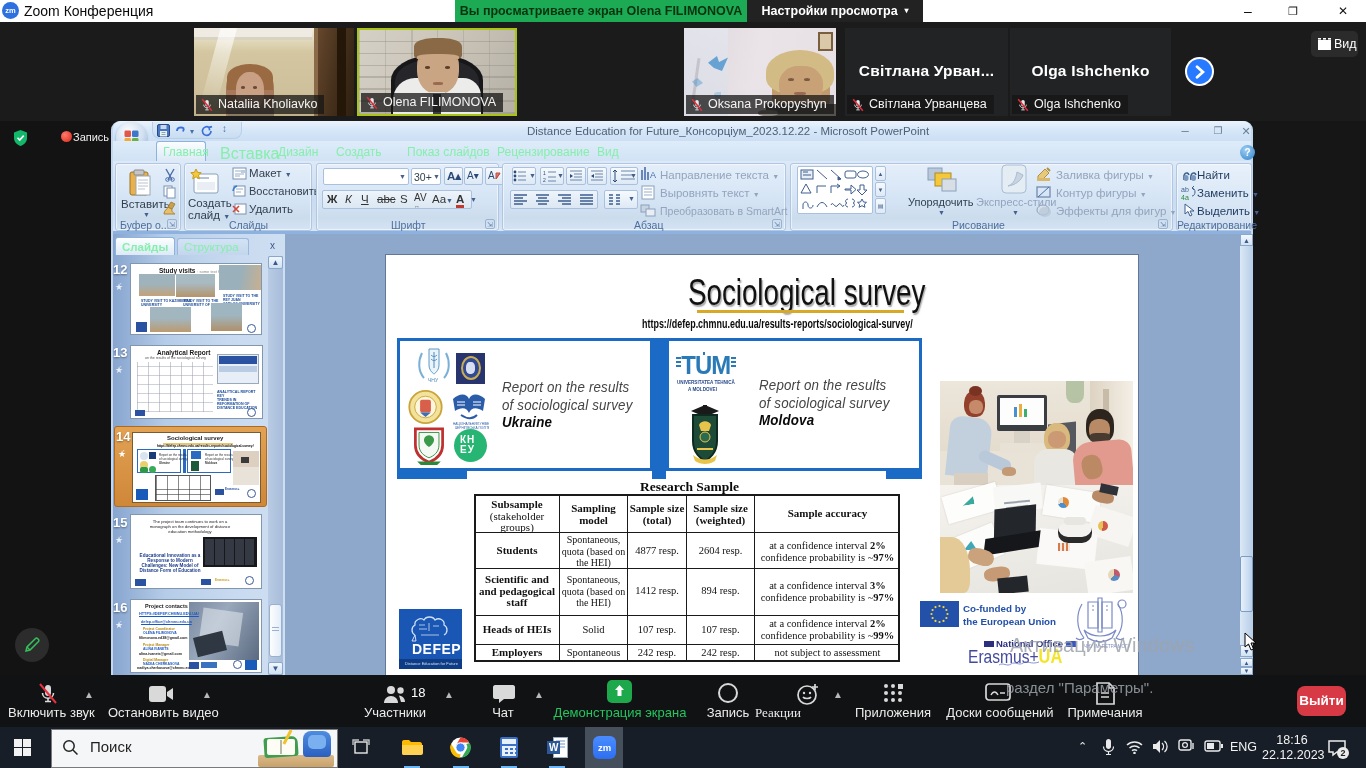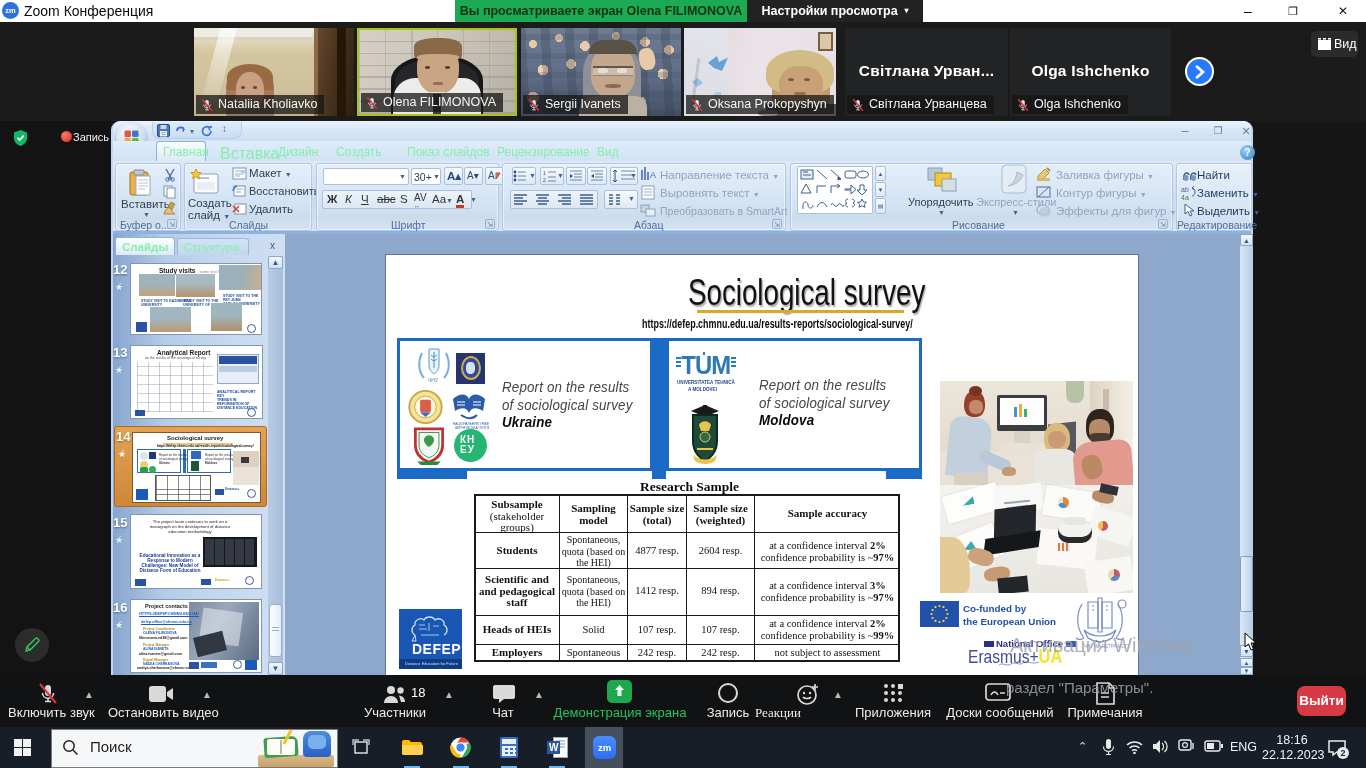--- a/index.html
+++ b/index.html
@@ -93,54 +93,20 @@
     <div class="abs" style="left:70px;top:62px;width:16px;height:14px;background:#e2e2e0;"></div>
     <div class="abs" style="left:74px;top:64px;width:8px;height:20px;background:#3c3c44;"></div>
     <div class="vlabel">Olena FILIMONOVA<svg class="abs" style="left:4px;top:3px;" width="14" height="14" viewBox="0 0 16 16">
             <path d="M8 2.2c-1.2 0-2 .9-2 2v3.4c0 1.1.8 2 2 2s2-.9 2-2V4.2c0-1.1-.8-2-2-2z" fill="#e8e8e8"></path>
             <path d="M4.2 7.6c0 2 1.7 3.6 3.8 3.6s3.8-1.6 3.8-3.6" stroke="#e8e8e8" fill="none"></path>
             <path d="M8 11.2v2.2M6 13.6h4" stroke="#e8e8e8" fill="none"></path>
             <path d="M2.5 1.5l11 13" stroke="#e02d3c" stroke-width="1.8"></path>
           </svg></div>
   </div>
 
-  <div class="tile" id="t3" style="left:521px; width:160px;">
-    <div class="abs" style="left:0;top:0;width:160px;height:88px;background:
-      radial-gradient(circle 7px at 12px 16px,#e8c9a8 60%,rgba(0,0,0,0) 61%),
-      radial-gradient(circle 7px at 38px 10px,#e5c4a2 60%,rgba(0,0,0,0) 61%),
-      radial-gradient(circle 8px at 64px 18px,#e8c9a8 60%,rgba(0,0,0,0) 61%),
-      radial-gradient(circle 7px at 95px 8px,#e5c4a2 60%,rgba(0,0,0,0) 61%),
-      radial-gradient(circle 8px at 124px 14px,#e8c9a8 60%,rgba(0,0,0,0) 61%),
-      radial-gradient(circle 8px at 148px 22px,#e5c4a2 60%,rgba(0,0,0,0) 61%),
-      radial-gradient(circle 9px at 22px 42px,#ecd0b0 60%,rgba(0,0,0,0) 61%),
-      radial-gradient(circle 8px at 50px 36px,#e8c9a8 60%,rgba(0,0,0,0) 61%),
-      radial-gradient(circle 9px at 142px 46px,#ecd0b0 60%,rgba(0,0,0,0) 61%),
-      radial-gradient(circle 10px at 12px 70px,#e8c9a8 60%,rgba(0,0,0,0) 61%),
-      radial-gradient(circle 9px at 120px 74px,#ecd0b0 60%,rgba(0,0,0,0) 61%),
-      linear-gradient(#6e7d94,#5d6c84 60%,#515f76);"></div>
-    <div class="abs" style="left:0;top:0;width:160px;height:88px;background:
-      linear-gradient(rgba(0,0,0,0) 55%, rgba(40,50,66,0.3)),
-      repeating-linear-gradient(87deg, rgba(52,62,80,0.28) 0 9px, rgba(0,0,0,0) 9px 24px),
-      repeating-linear-gradient(0deg, rgba(60,70,88,0.2) 0 6px, rgba(0,0,0,0) 6px 19px);"></div>
-    <div class="abs" style="left:118px;top:20px;width:16px;height:22px;background:#e8c9a8; border-radius:40%; transform:rotate(-10deg);"></div>
-    <div class="abs" style="left:62px;top:16px;width:58px;height:72px;background:#8d9099; border-radius:40% 40% 0 0;"></div>
-    <div class="abs" style="left:70px;top:18px;width:44px;height:52px;background:#c2a78c; border-radius:44% 44% 42% 42%;"></div>
-    <div class="abs" style="left:68px;top:12px;width:48px;height:14px;background:#5a5146; border-radius:20px 20px 0 0;"></div>
-    <div class="abs" style="left:72px;top:38px;width:40px;height:10px;border-top:2px solid #60584c; border-bottom:1px solid #888; background:rgba(235,235,235,0.3);"></div>
-    <div class="abs" style="left:77px;top:40px;width:10px;height:5px;background:rgba(250,250,250,0.55); border-radius:40%;"></div>
-    <div class="abs" style="left:96px;top:40px;width:10px;height:5px;background:rgba(250,250,250,0.55); border-radius:40%;"></div>
-    <div class="abs" style="left:84px;top:56px;width:16px;height:4px;background:#8a6a52; border-radius:40%;"></div>
-    <div class="abs" style="left:58px;top:68px;width:68px;height:20px;background:#bab1a2; border-radius:16px 12px 0 0;"></div>
-    <div class="vlabel">Sergii Ivanets<svg class="abs" style="left:4px;top:3px;" width="14" height="14" viewBox="0 0 16 16">
-            <path d="M8 2.2c-1.2 0-2 .9-2 2v3.4c0 1.1.8 2 2 2s2-.9 2-2V4.2c0-1.1-.8-2-2-2z" fill="#e8e8e8"></path>
-            <path d="M4.2 7.6c0 2 1.7 3.6 3.8 3.6s3.8-1.6 3.8-3.6" stroke="#e8e8e8" fill="none"></path>
-            <path d="M8 11.2v2.2M6 13.6h4" stroke="#e8e8e8" fill="none"></path>
-            <path d="M2.5 1.5l11 13" stroke="#e02d3c" stroke-width="1.8"></path>
-          </svg></div>
-  </div>
 
   <div class="tile" id="t4" style="left:684px; width:152px;">
     <div class="abs" style="left:0;top:0;width:160px;height:88px;background:linear-gradient(100deg,#dcd5db 0%,#eae3e7 45%,#e6dfe3 100%);"></div>
     <div class="abs" style="left:0;top:0;width:44px;height:88px;background:linear-gradient(#e4e7ee,#dadde6); opacity:0.8;"></div>
     <div class="abs" style="left:24px;top:28px;width:20px;height:15px;background:#5b9bd0; clip-path:polygon(0 45%,45% 0,55% 40%,100% 10%,70% 100%,30% 80%); opacity:0.9;"></div>
     <div class="abs" style="left:8px;top:50px;width:11px;height:9px;background:#8ab6dd; clip-path:polygon(0 40%,50% 0,100% 55%,40% 100%); opacity:0.8;"></div>
     <div class="abs" style="left:30px;top:64px;width:7px;height:6px;background:#9ac0e0; border-radius:50% 0 50% 50%; opacity:0.7;"></div>
     <div class="abs" style="left:10px;top:30px;width:3px;height:50px;background:rgba(120,110,120,0.25); transform:rotate(8deg);"></div>
     <div class="abs" style="left:134px;top:4px;width:15px;height:19px;background:#d9c9a8; border:2px solid #7a5f3e;"></div>
     <div class="abs" style="left:88px;top:30px;width:58px;height:58px;background:#c29a70; border-radius:42% 42% 30% 30%;"></div>
@@ -204,20 +170,21 @@
 <div class="abs" style="left:61px; top:131px; width:11px; height:11px; border-radius:50%; background:radial-gradient(circle at 35% 35%, #ff7a6e, #d92616);"></div>
 <div class="abs" style="left:73px; top:131px; color:#efefef; font-size:11px;">Запись</div>
 <div class="abs" style="left:15px; top:628px; width:34px; height:34px; border-radius:50%; background:#2c2c2c;">
   <svg class="abs" style="left:8px; top:8px;" width="18" height="18" viewBox="0 0 18 18">
         <path d="M3 15 l1-4 8.5-8.5 a1.4 1.4 0 0 1 2 0 l1 1 a1.4 1.4 0 0 1 0 2 L7 14 Z" fill="none" stroke="#35c05c" stroke-width="1.5"></path>
         <path d="M4 11 l3 3" stroke="#35c05c" stroke-width="1.2"></path>
       </svg>
 </div>
 
 <div class="abs" style="left:113px; top:121px; width:1138px; height:20px; background:linear-gradient(#eaf3fd,#d6e7f8 45%,#cbdff4); border-radius:8px 8px 0 0;"></div>
+<div class="abs" style="left:527px; top:125px; font-size:11.5px; color:#4f6078;">Distance Education for Future_Консорціум_2023.12.22  -  Microsoft PowerPoint</div>
 
 <div class="abs" style="left:1178px; top:124px; width:14px; height:14px; color:#6b7f96; font-size:13px; line-height:13px; text-align:center;">–</div>
 <div class="abs" style="left:1211px; top:125px; width:14px; height:12px; color:#6b7f96; font-size:10px; line-height:12px; text-align:center;">❐</div>
 <div class="abs" style="left:1239px; top:125px; width:14px; height:12px; color:#6b7f96; font-size:11px; line-height:12px; text-align:center;">✕</div>
 
 <div class="abs" style="left:152px; top:122px; width:90px; height:17px; border:1px solid #b9cfe8; border-top:none; border-radius:0 0 8px 8px; background:linear-gradient(#dcebfa,#c9ddf2);"></div>
 <svg class="abs" style="left:157px; top:124px;" width="13" height="13" viewBox="0 0 13 13">
       <rect x="0.5" y="0.5" width="12" height="12" rx="1.5" fill="#4a76c0" stroke="#2a4a88"></rect>
       <rect x="3.5" y="1" width="6" height="4" fill="#c8d8ec"></rect>
       <rect x="3" y="7" width="7" height="5.5" fill="#e8f0f8"></rect>

